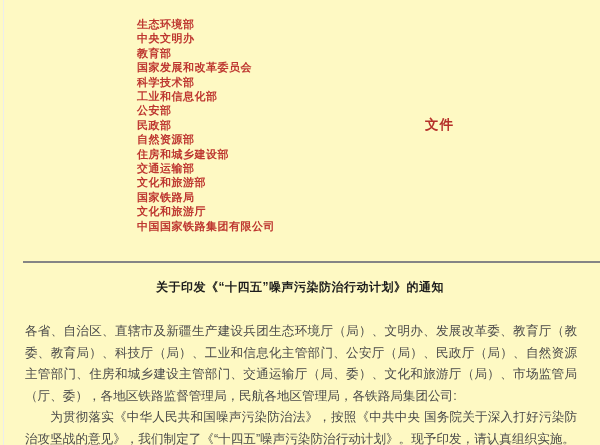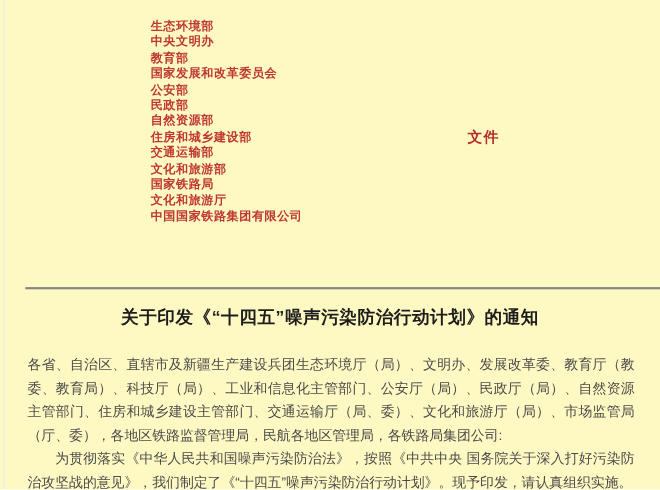--- a/index.html
+++ b/index.html
@@ -61,21 +61,21 @@
     height: 2px;
     background: #858585;
   }
   .notice-title {
     position: absolute;
     left: 0;
     right: 0;
     top: 279px;
     margin: 0;
     text-align: center;
-    font-size: 16px;
+    font-size: 12px;
     font-weight: 700;
     color: #1c1c1c;
     letter-spacing: 0.5px;
   }
   .body-text {
     position: absolute;
     left: 25px;
     top: 321px;
     width: 552px;
     font-size: 12.6px;
@@ -96,20 +96,22 @@
 
 <div class="page">
 
   <div class="left-edge-line"></div>
 
   <div class="ministry-list">
     <div>生态环境部</div>
     <div>中央文明办</div>
     <div>教育部</div>
     <div>国家发展和改革委员会</div>
+    <div>科学技术部</div>
+    <div>工业和信息化部</div>
     <div>公安部</div>
     <div>民政部</div>
     <div>自然资源部</div>
     <div>住房和城乡建设部</div>
     <div>交通运输部</div>
     <div>文化和旅游部</div>
     <div>国家铁路局</div>
     <div>文化和旅游厅</div>
     <div>中国国家铁路集团有限公司</div>
   </div>

